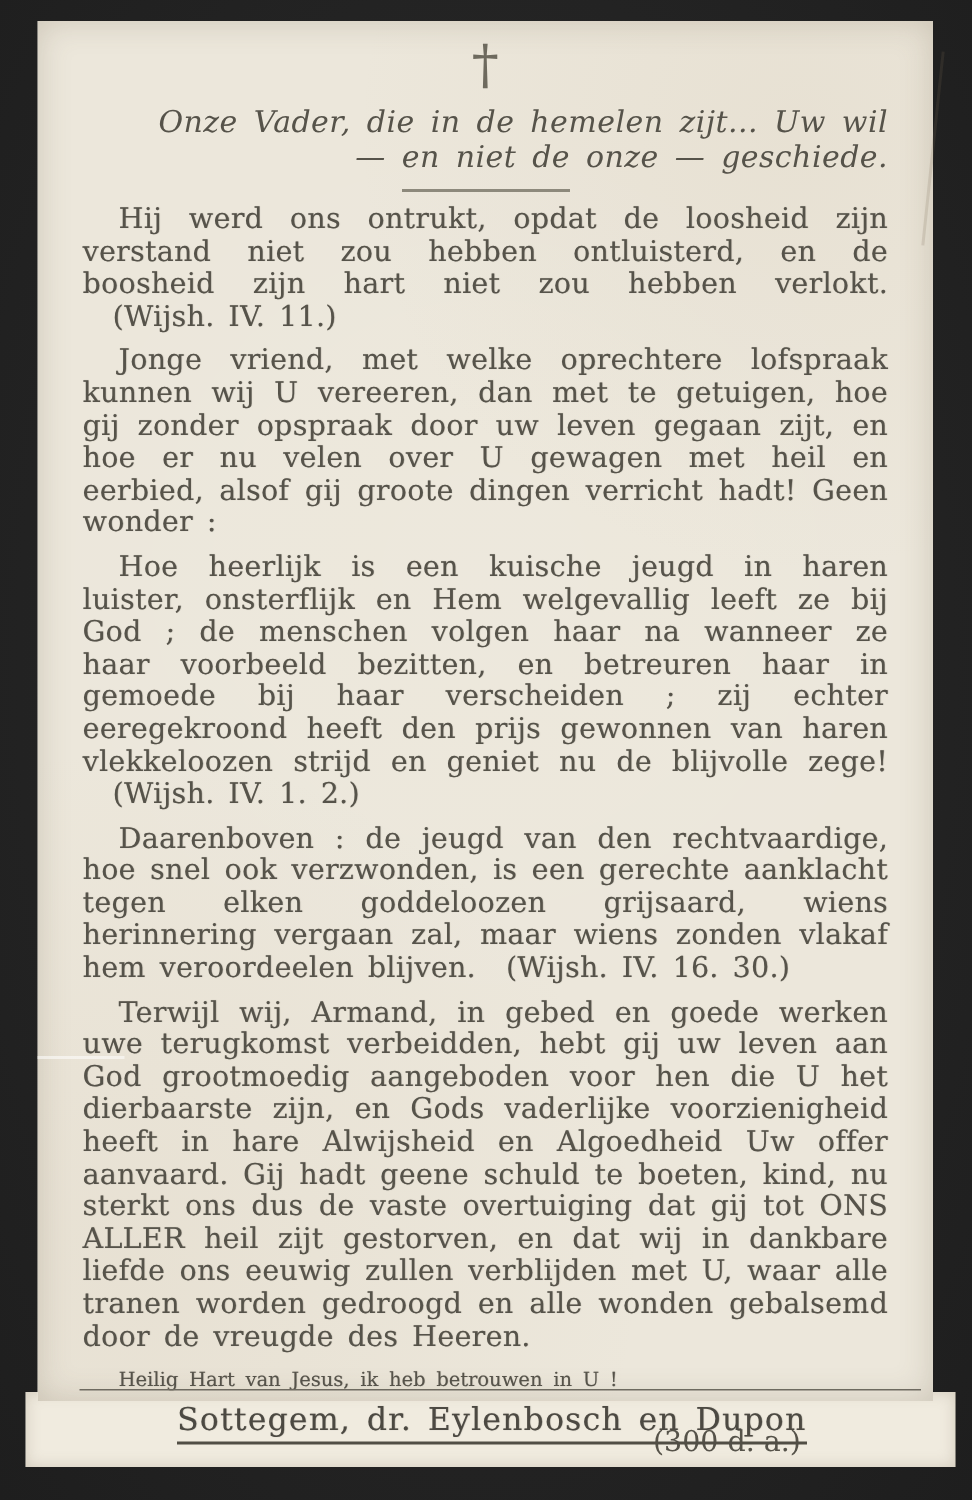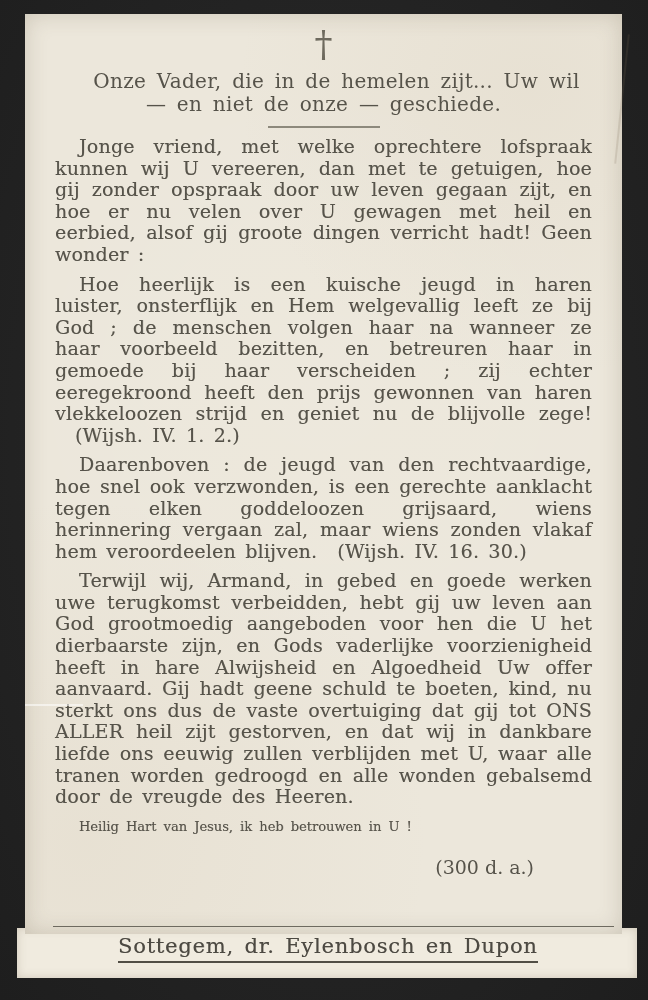--- a/index.html
+++ b/index.html
@@ -48,24 +48,25 @@
     text-align: center;
     font-size: 36px;
     line-height: 40px;
     height: 42px;
     color: #6e6a5e;
   }
   .prayer-header {
     margin: 4px 0 0 0;
     font-size: 20px;
     line-height: 22.5px;
-    text-align: center;
+    text-align: right;
     text-indent: 26px;
     word-spacing: 4px;
     letter-spacing: 0.3px;
+    font-style: italic;
   }
   .rule-short {
     width: 112px;
     margin: 11px auto 6px auto;
     border-top: 2px solid #8d897c;
   }
   p.par {
     margin: 8px 0 0 0;
     font-size: 19px;
     line-height: 21.6px;
@@ -145,20 +146,23 @@
   <div class="card">
     <div class="scratch"></div>
     <div class="crease"></div>
 
     <div class="cross">†</div>
 
     <p class="prayer-header">Onze Vader, die in de hemelen zijt... Uw wil — en niet de onze — geschiede.</p>
 
     <div class="rule-short"></div>
 
+    <p class="par">
+      <span>Hij werd ons ontrukt, opdat de loosheid zijn verstand niet zou hebben ontluisterd, en de boosheid zijn hart niet zou hebben verlokt.</span><span class="cite">(Wijsh. IV. 11.)</span>
+    </p>
 
     <p class="par">
       <span>Jonge vriend, met welke oprechtere lofspraak kunnen wij U vereeren, dan met te getuigen, hoe gij zonder opspraak door uw leven gegaan zijt, en hoe er nu velen over U gewagen met heil en eerbied, alsof gij groote dingen verricht hadt! Geen wonder :</span>
     </p>
 
     <p class="par">
       <span>Hoe heerlijk is een kuische jeugd in haren luister, onsterflijk en Hem welgevallig leeft ze bij God ; de menschen volgen haar na wanneer ze haar voorbeeld bezitten, en betreuren haar in gemoede bij haar verscheiden ; zij echter eeregekroond heeft den prijs gewonnen van haren vlekkeloozen strijd en geniet nu de blijvolle zege!</span><span class="cite cite-wide">(Wijsh. IV. 1. 2.)</span>
     </p>
 
     <p class="par">

